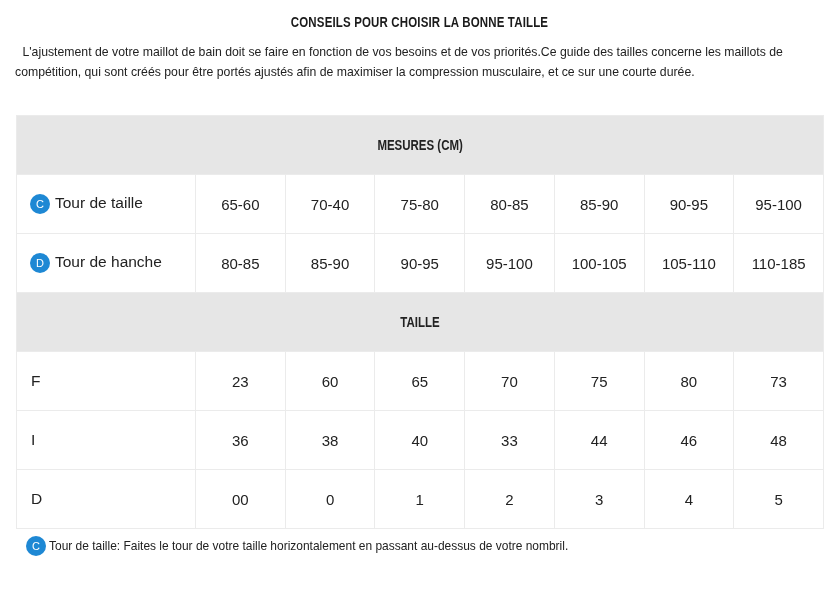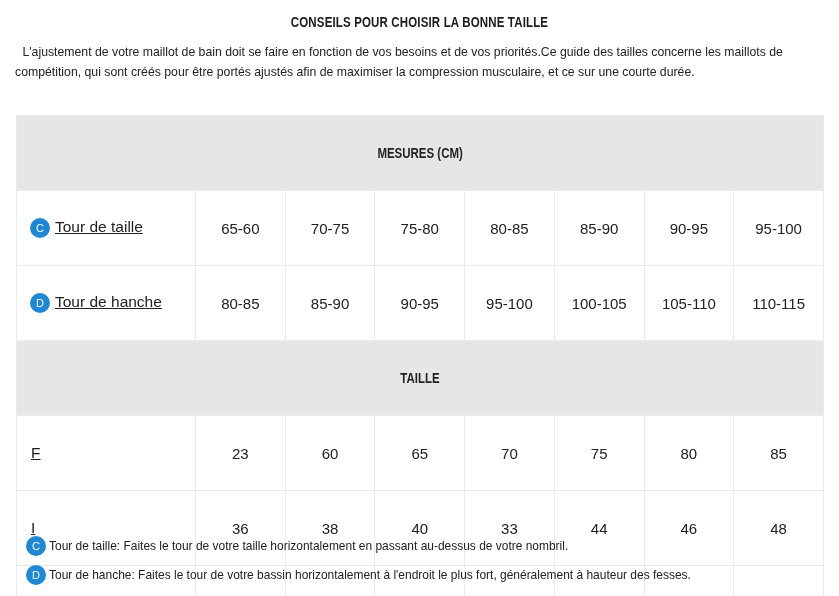--- a/index.html
+++ b/index.html
@@ -1,24 +1,24 @@
 <!DOCTYPE html>
 <html><head>
 <meta charset="utf-8">
 <style>
   html, body { margin:0; padding:0; background:#ffffff; }
   body { width:839px; height:596px; position:relative; overflow:hidden; font-family:"Liberation Sans", sans-serif; color:#1a1a1a; }
   .title { position:absolute; left:0; width:839px; top:14px; text-align:center; font-family:"Liberation Sans", sans-serif; font-weight:bold; font-size:14px; letter-spacing:0.2px; transform:scaleX(0.82); transform-origin:center; }
   .intro { position:absolute; left:15px; top:42px; width:810px; font-size:13.2px; line-height:19.5px; color:#222; transform:scaleX(0.93); transform-origin:left top; width:871px; }
   .intro .indent { display:inline-block; width:8px; }
   table.sizes { position:absolute; left:16px; top:115px; width:808px; border-collapse:collapse; table-layout:fixed; }
-  table.sizes td { border:1.5px solid #ebebeb; height:42px; text-align:center; font-size:15px; color:#222; padding:16px; }
+  table.sizes td { border:1.5px solid #ebebeb; height:42px; text-align:center; font-size:15px; color:#222; padding:8px; }
   table.sizes tr.section td { background:#e6e6e6; font-weight:bold; font-size:14px; }
   table.sizes tr.section td span { display:inline-block; transform:scaleX(0.82); }
-  table.sizes td.label { text-align:left; padding-left:14px; font-size:15.5px;text-decoration:underline; }
+  table.sizes td.label { text-align:left; padding-left:14px; font-size:15.5px; }
   .badge { display:inline-block; width:20px; height:20px; border-radius:50%; background:#1e88d4; color:#fff; font-size:11px; line-height:20px; text-align:center; vertical-align:middle; margin-right:5px; margin-left:-1px; }
   .notes { position:absolute; left:26px; top:535px; font-size:13px; color:#222; }
   .note { height:20px; line-height:20px; margin-bottom:9px; white-space:nowrap; }
   .note .badge { width:20px; height:20px; margin-right:3px; margin-left:0; font-size:11px; }
   .note .txt { display:inline-block; transform:scaleX(0.92); transform-origin:left center; vertical-align:middle; }
 </style>
 </head>
 <body>
 
 <div class="title">CONSEILS POUR CHOISIR LA BONNE TAILLE</div>
@@ -35,49 +35,49 @@
       <col>
       <col>
   </colgroup>
   <tbody>
     <tr class="section">
       <td colspan="8"><span>MESURES (CM)</span></td>
     </tr>
     <tr>
       <td class="label"><span class="badge">C</span><span>Tour de taille</span></td>
       <td>65-60</td>
-      <td>70-75</td>
+      <td>70-40</td>
       <td>75-80</td>
       <td>80-85</td>
       <td>85-90</td>
       <td>90-95</td>
       <td>95-100</td>
     </tr>
     <tr>
       <td class="label"><span class="badge">D</span><span>Tour de hanche</span></td>
       <td>80-85</td>
       <td>85-90</td>
       <td>90-95</td>
       <td>95-100</td>
       <td>100-105</td>
       <td>105-110</td>
-      <td>110-115</td>
+      <td>110-185</td>
     </tr>
     <tr class="section">
       <td colspan="8"><span>TAILLE</span></td>
     </tr>
     <tr>
       <td class="label">F</td>
       <td>23</td>
       <td>60</td>
       <td>65</td>
       <td>70</td>
       <td>75</td>
       <td>80</td>
-      <td>85</td>
+      <td>73</td>
     </tr>
     <tr>
       <td class="label">I</td>
       <td>36</td>
       <td>38</td>
       <td>40</td>
       <td>33</td>
       <td>44</td>
       <td>46</td>
       <td>48</td>
@@ -92,16 +92,13 @@
       <td>4</td>
       <td>5</td>
     </tr>
   </tbody>
 </table>
 
 <div class="notes">
   <div class="note">
     <span class="badge">C</span><span class="txt">Tour de taille: Faites le tour de votre taille horizontalement en passant au-dessus de votre nombril.</span>
   </div>
-  <div class="note">
-    <span class="badge">D</span><span class="txt">Tour de hanche: Faites le tour de votre bassin horizontalement à l'endroit le plus fort, généralement à hauteur des fesses.</span>
-  </div>
 </div>
 
 </body></html>

